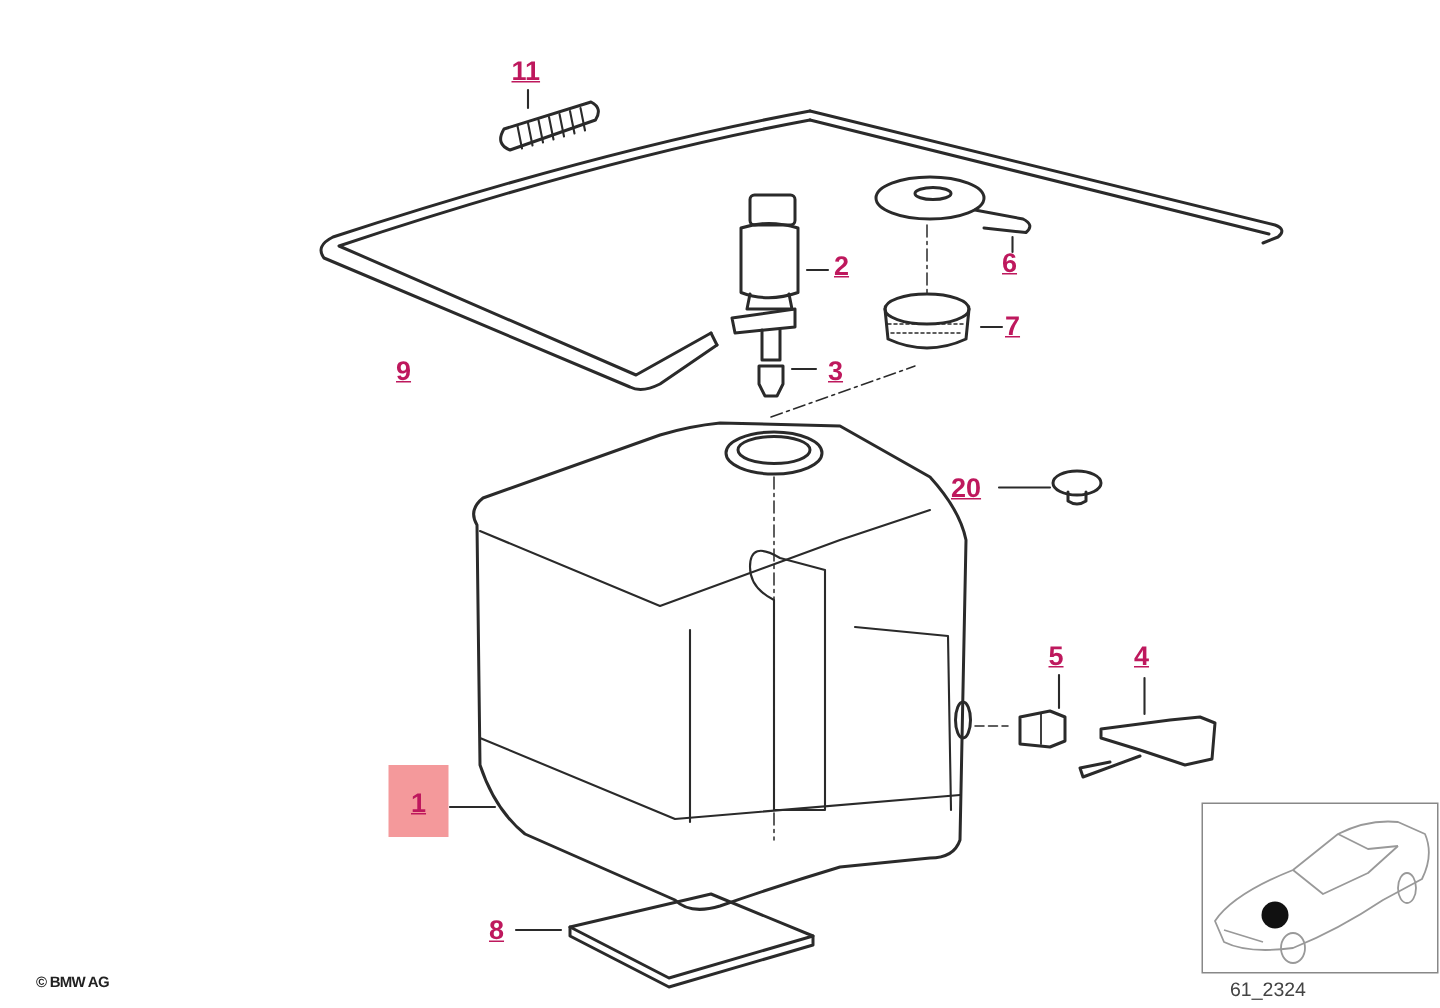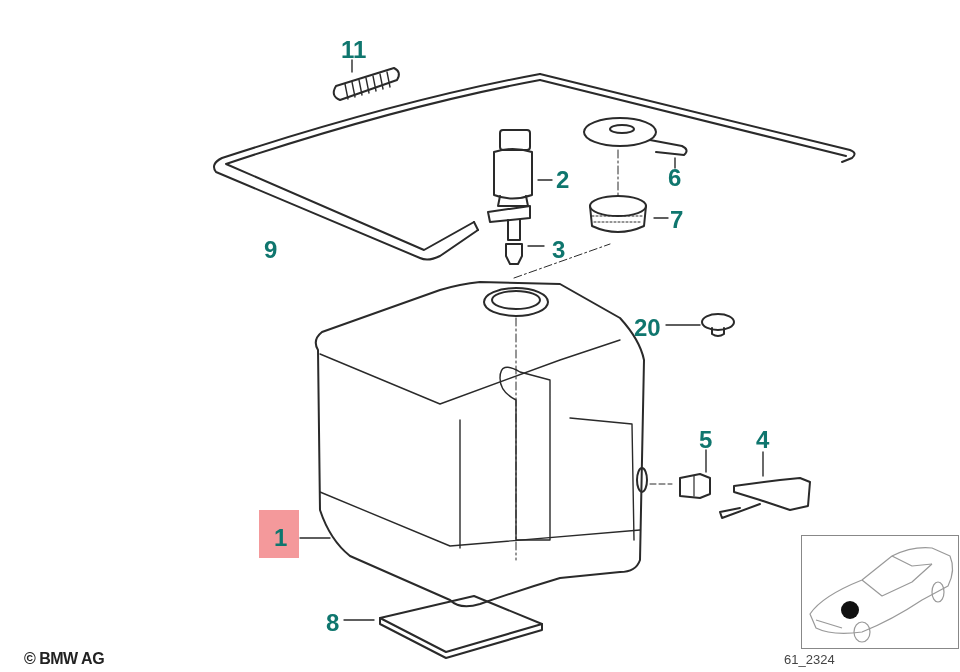--- a/index.html
+++ b/index.html
@@ -1,21 +1,21 @@
 <!DOCTYPE html>
 <html><head>
 <meta charset="utf-8">
 <style>
   html, body { margin: 0; padding: 0; background: #ffffff; }
   body { width: 960px; height: 672px; position: relative; overflow: hidden; font-family: "Liberation Sans", sans-serif; }
   #diagram { position: absolute; left: 0; top: 0; width: 960px; height: 672px; }
-  .callout { position: absolute; font-family: "Liberation Sans", sans-serif; font-weight: bold; font-size: 24px; color: #0f766e; line-height: 1; }
+  .callout { position: absolute; font-family: "Liberation Sans", sans-serif; font-weight: bold; font-size: 18px; color: #be185d; line-height: 1; text-decoration: underline; }
   .highlight { position: absolute; background: #f4999b; }
-  .copyright { position: absolute; left: 24px; top: 650px; font-family: "Liberation Sans", sans-serif; font-weight: bold; font-size: 16px; color: #222; letter-spacing: -0.5px; }
-  .ref-code { position: absolute; left: 784px; top: 652px; font-family: "Liberation Sans", sans-serif; font-size: 13px; color: #444; }
+  .copyright { position: absolute; left: 24px; top: 650px; font-family: "Liberation Sans", sans-serif; font-weight: bold; font-size: 10px; color: #222; letter-spacing: -0.5px; }
+  .ref-code { position: absolute; left: 820px; top: 652px; font-family: "Liberation Sans", sans-serif; font-size: 13px; color: #444; }
   .thumb { position: absolute; left: 801px; top: 535px; width: 156px; height: 112px; border: 1px solid #888; background: #fff; }
 </style>
 </head>
 <body>
 
 <svg id="diagram" viewBox="0 0 960 672" xmlns="http://www.w3.org/2000/svg">
   <g fill="none" stroke="#2a2a2a" stroke-width="2" stroke-linejoin="round" stroke-linecap="round">
 
     <g>
       <path d="M 540 74 L 850 150 Q 858 153 852 158 L 842 162"></path>

